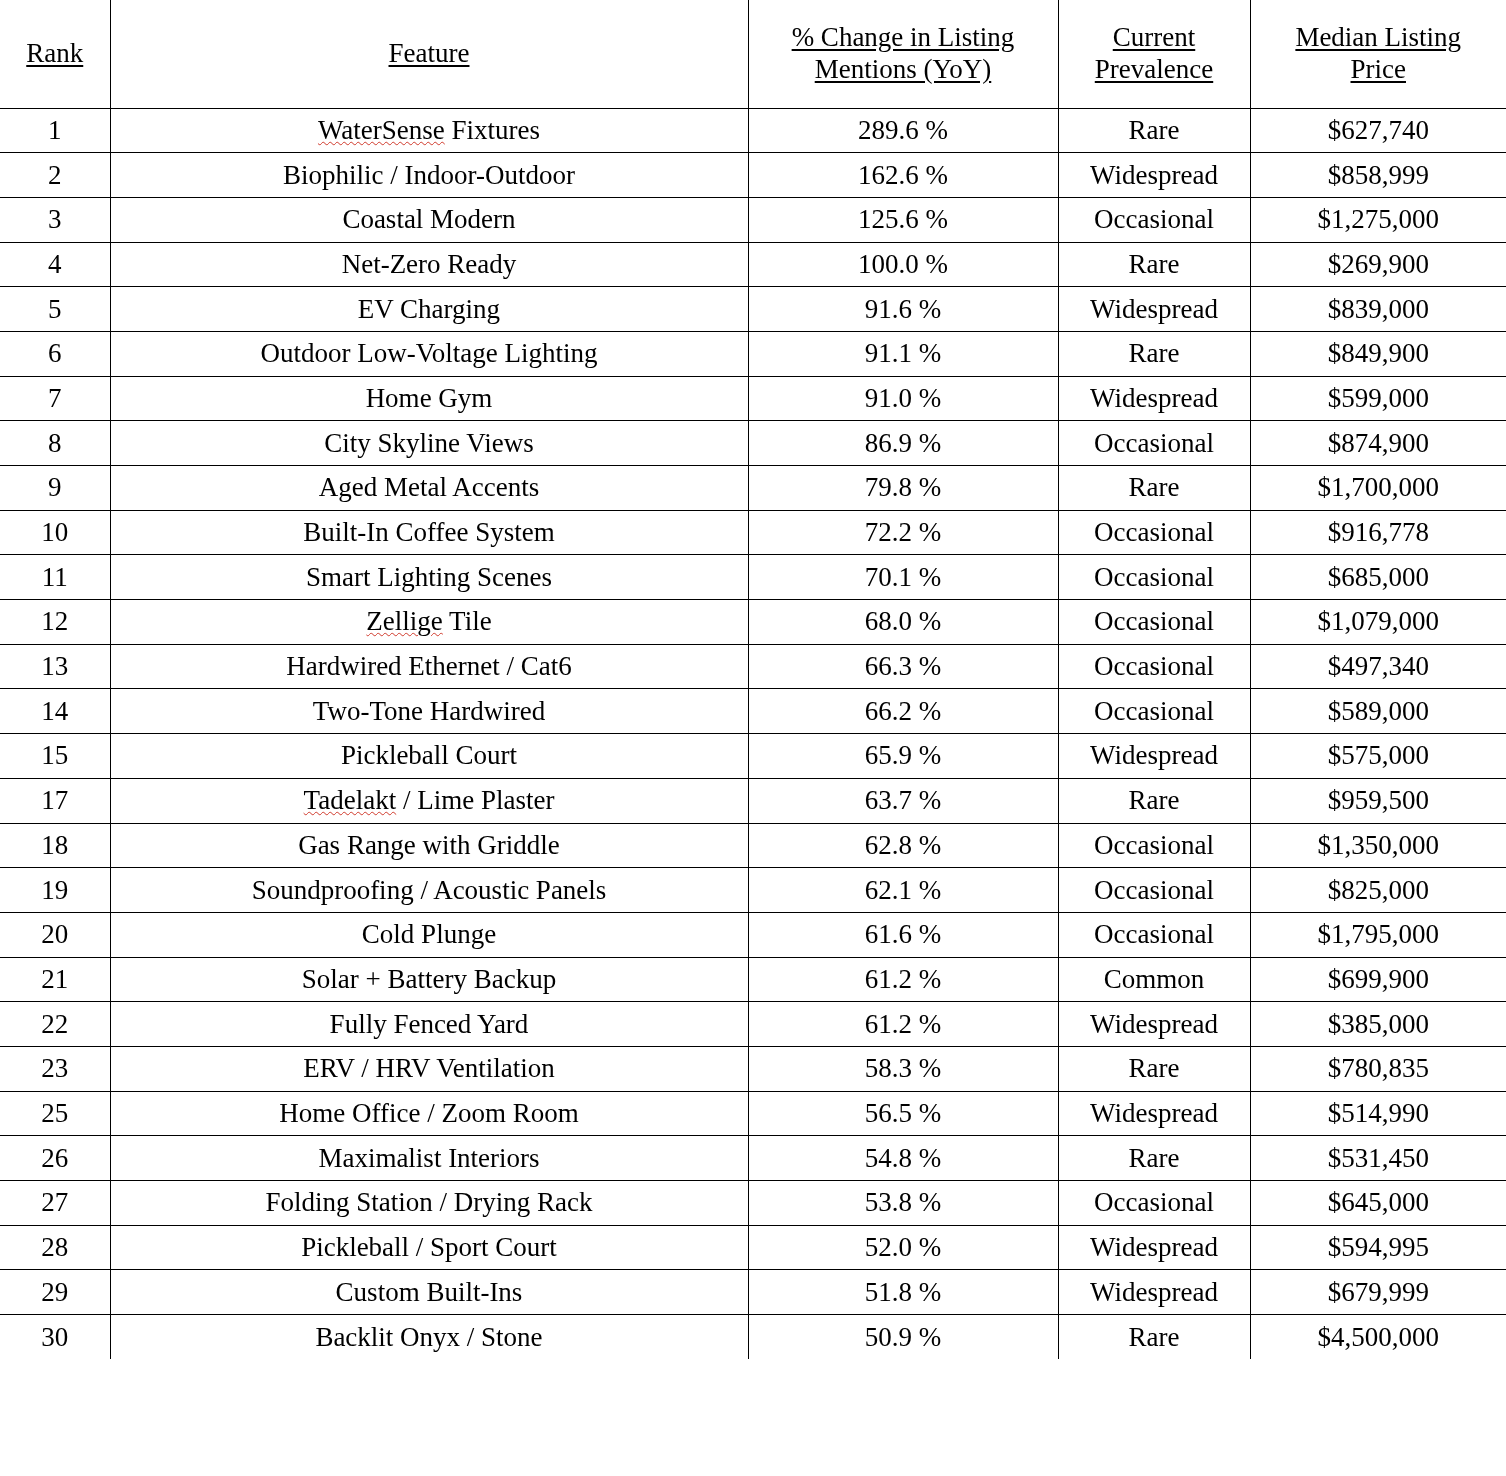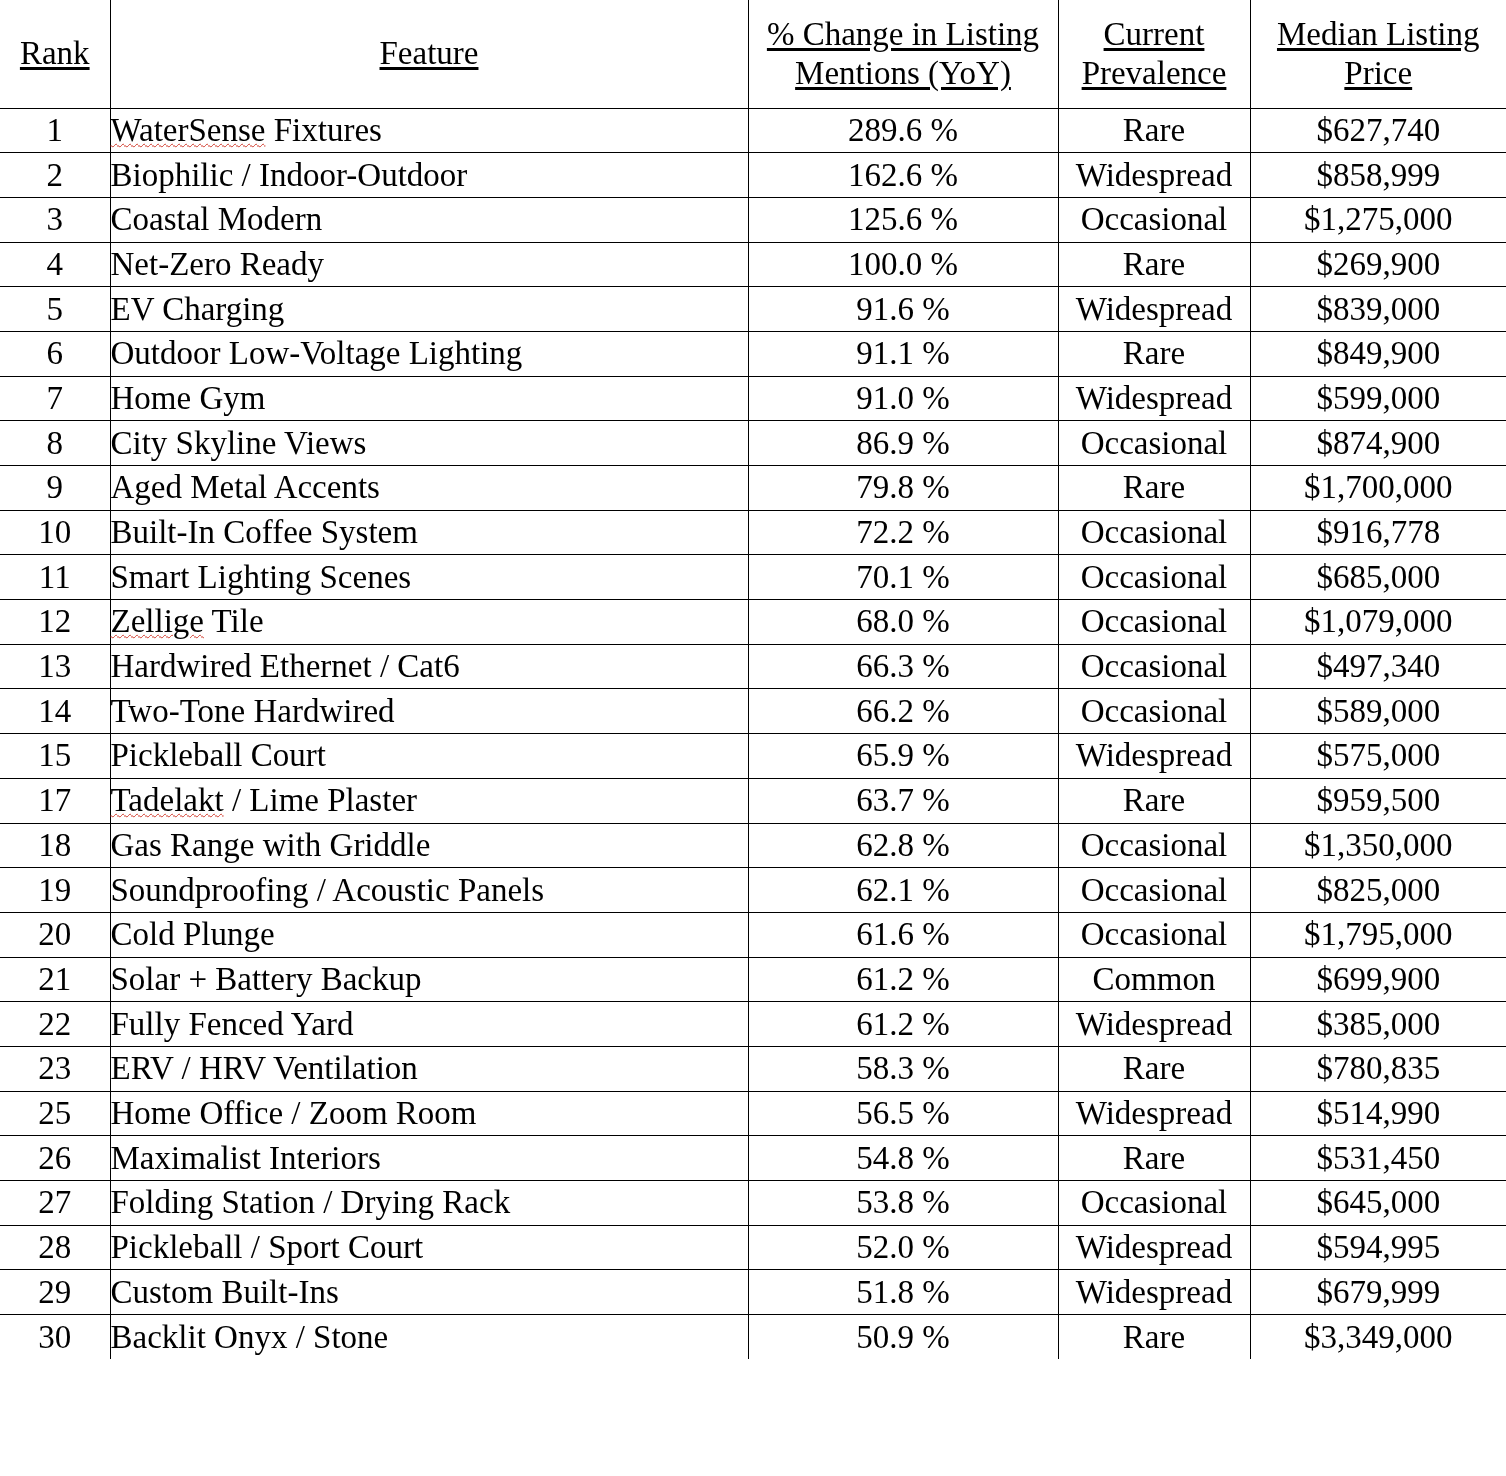--- a/index.html
+++ b/index.html
@@ -17,21 +17,21 @@
   .sheet {
     width: 1506px;
     height: 1476px;
     position: relative;
     box-sizing: border-box;
   }
   table.feature-table {
     border-collapse: collapse;
     width: 1506px;
     table-layout: fixed;
-    font-size: 33px;
+    font-size: 27px;
     padding-left: 44px;
   }
   table.feature-table col.c-rank   { width: 110px; }
   table.feature-table col.c-feat   { width: 638px; }
   table.feature-table col.c-change { width: 310px; }
   table.feature-table col.c-prev   { width: 192px; }
   table.feature-table col.c-price  { width: 256px; }
 
   table.feature-table th,
   table.feature-table td {
@@ -58,21 +58,21 @@
     display: inline-block;
     text-decoration: underline;
     text-underline-offset: 3px;
     line-height: 1.18;
   }
   tbody td {
     height: 44.7px;
     box-sizing: border-box;
   }
   td.rank { text-align: center; }
-  td.feat { text-align: left; padding-left: 18px; }
+  td.feat { text-align: center; padding-left: 18px; }
   td.change { text-align: center; }
   td.prev { text-align: center; }
   td.price { text-align: center; }
 
   .spell {
     text-decoration: underline;
     text-decoration-style: wavy;
     text-decoration-color: #d03a2c;
     text-underline-offset: 2px;
     text-decoration-thickness: 1px;
@@ -306,17 +306,17 @@
           <td class="feat">Custom Built-Ins</td>
           <td class="change">51.8 %</td>
           <td class="prev">Widespread</td>
           <td class="price">$679,999</td>
         </tr>
         <tr>
           <td class="rank">30</td>
           <td class="feat">Backlit Onyx / Stone</td>
           <td class="change">50.9 %</td>
           <td class="prev">Rare</td>
-          <td class="price">$3,349,000</td>
+          <td class="price">$4,500,000</td>
         </tr>
       </tbody>
   </table>
 </div>
 
 </body></html>

